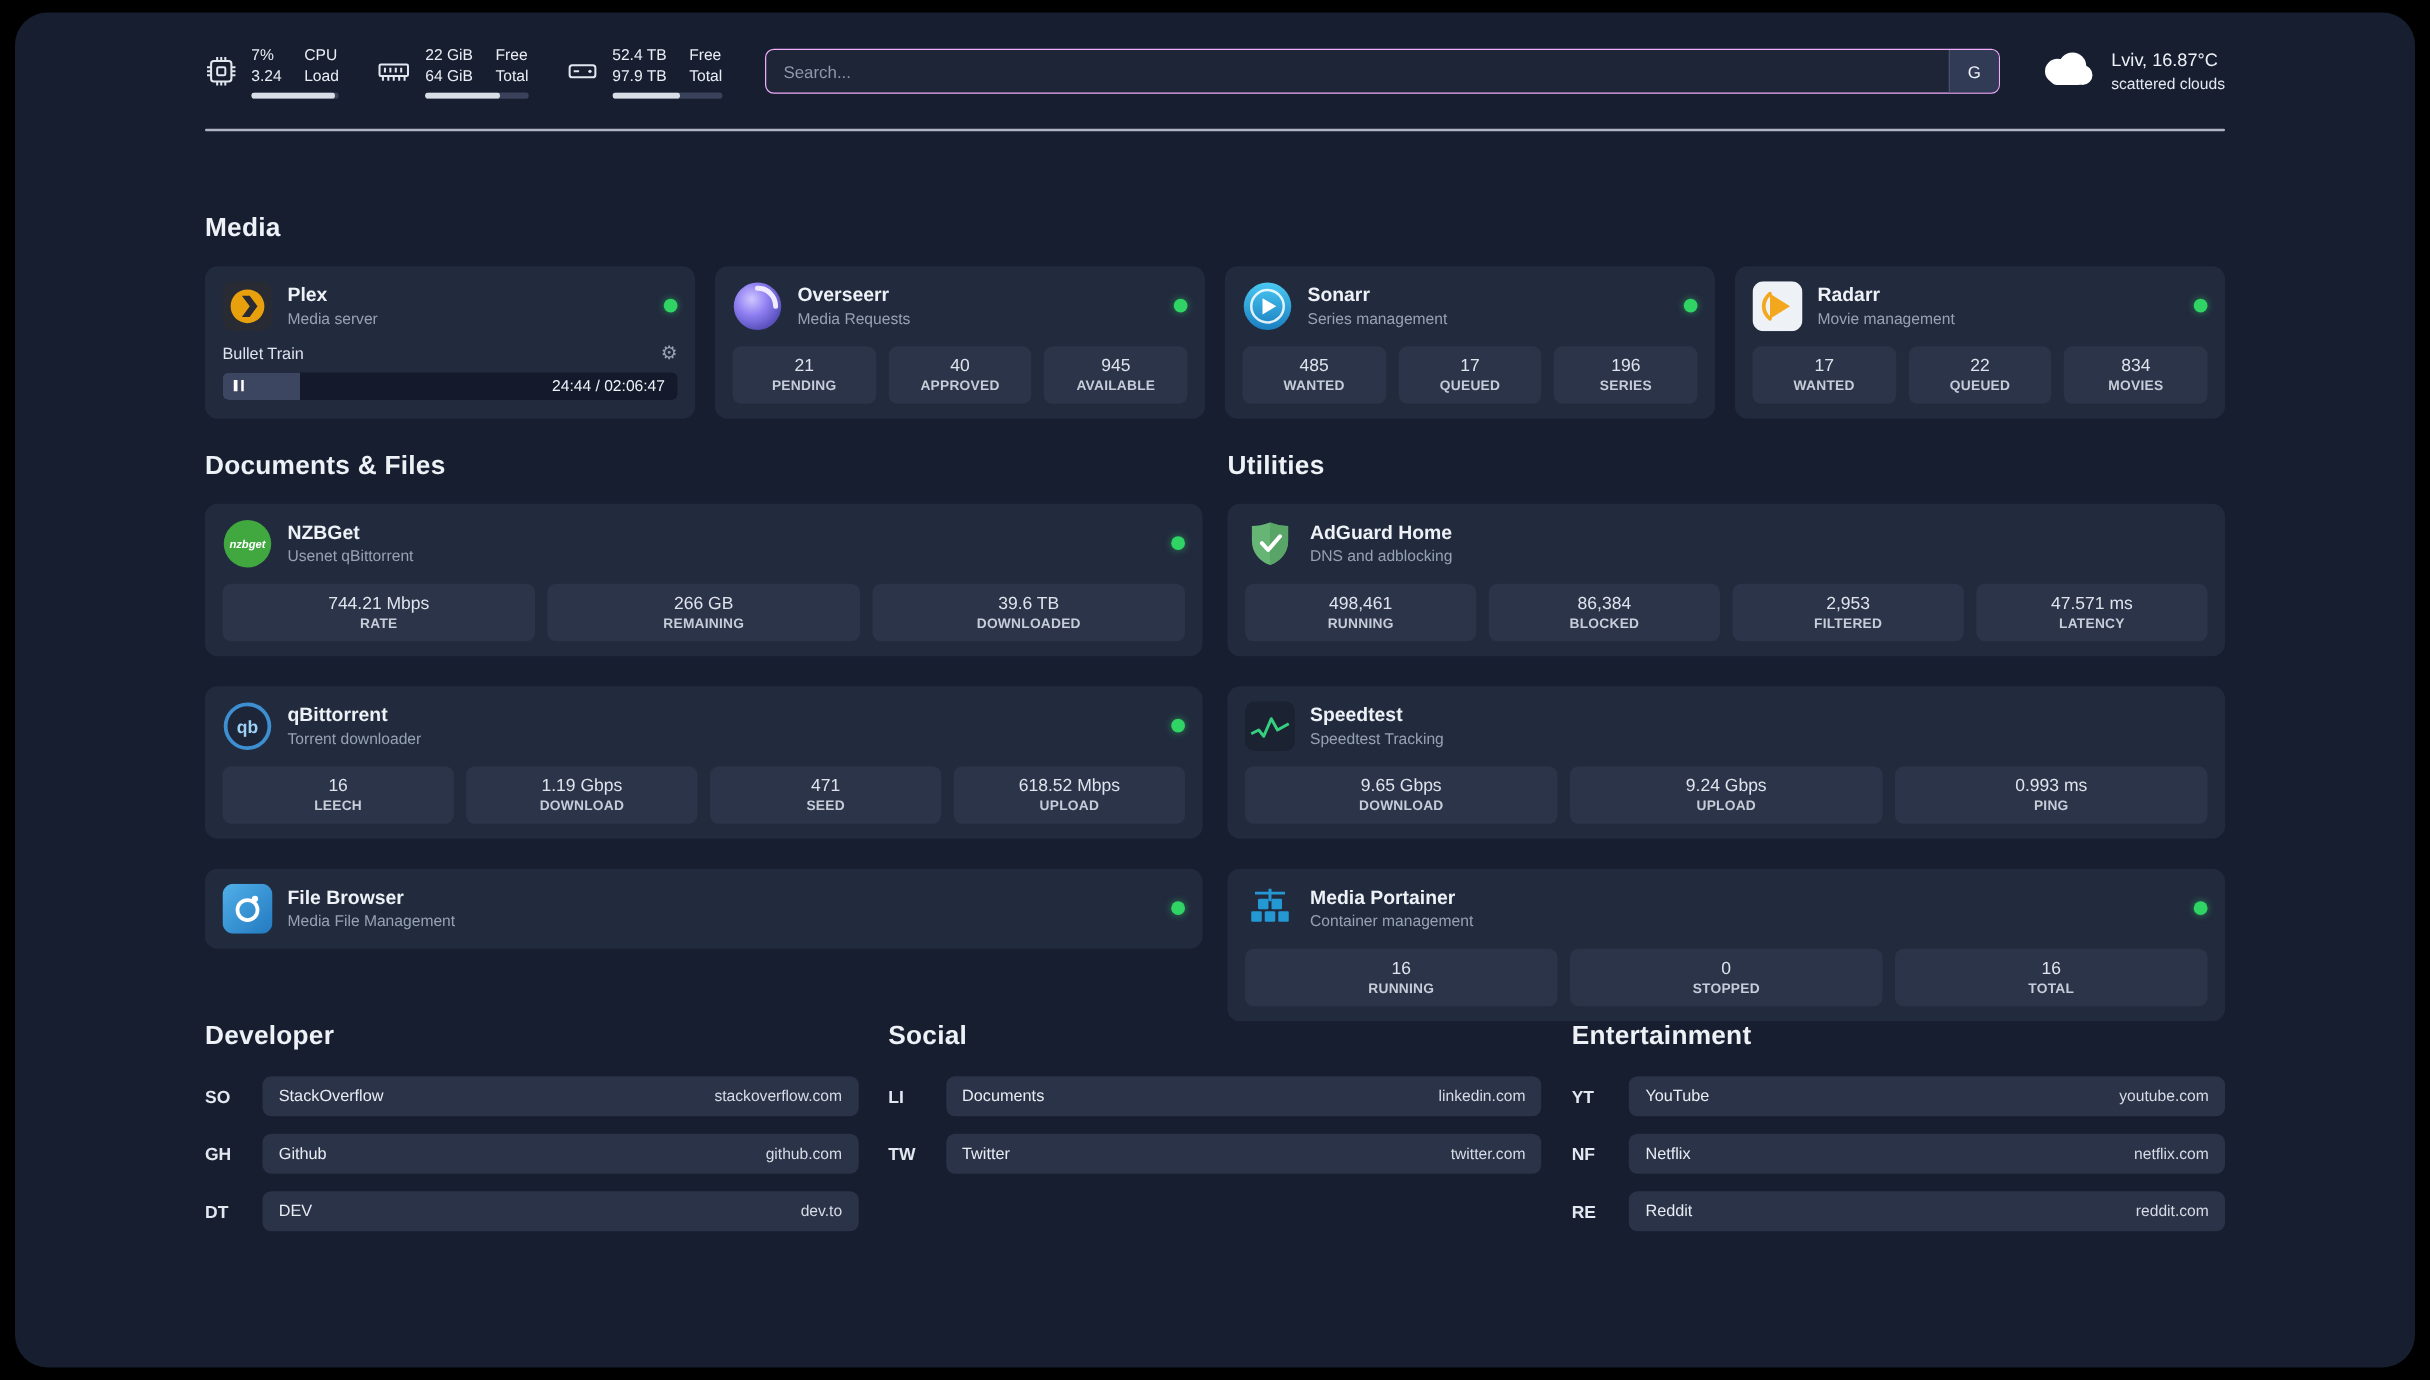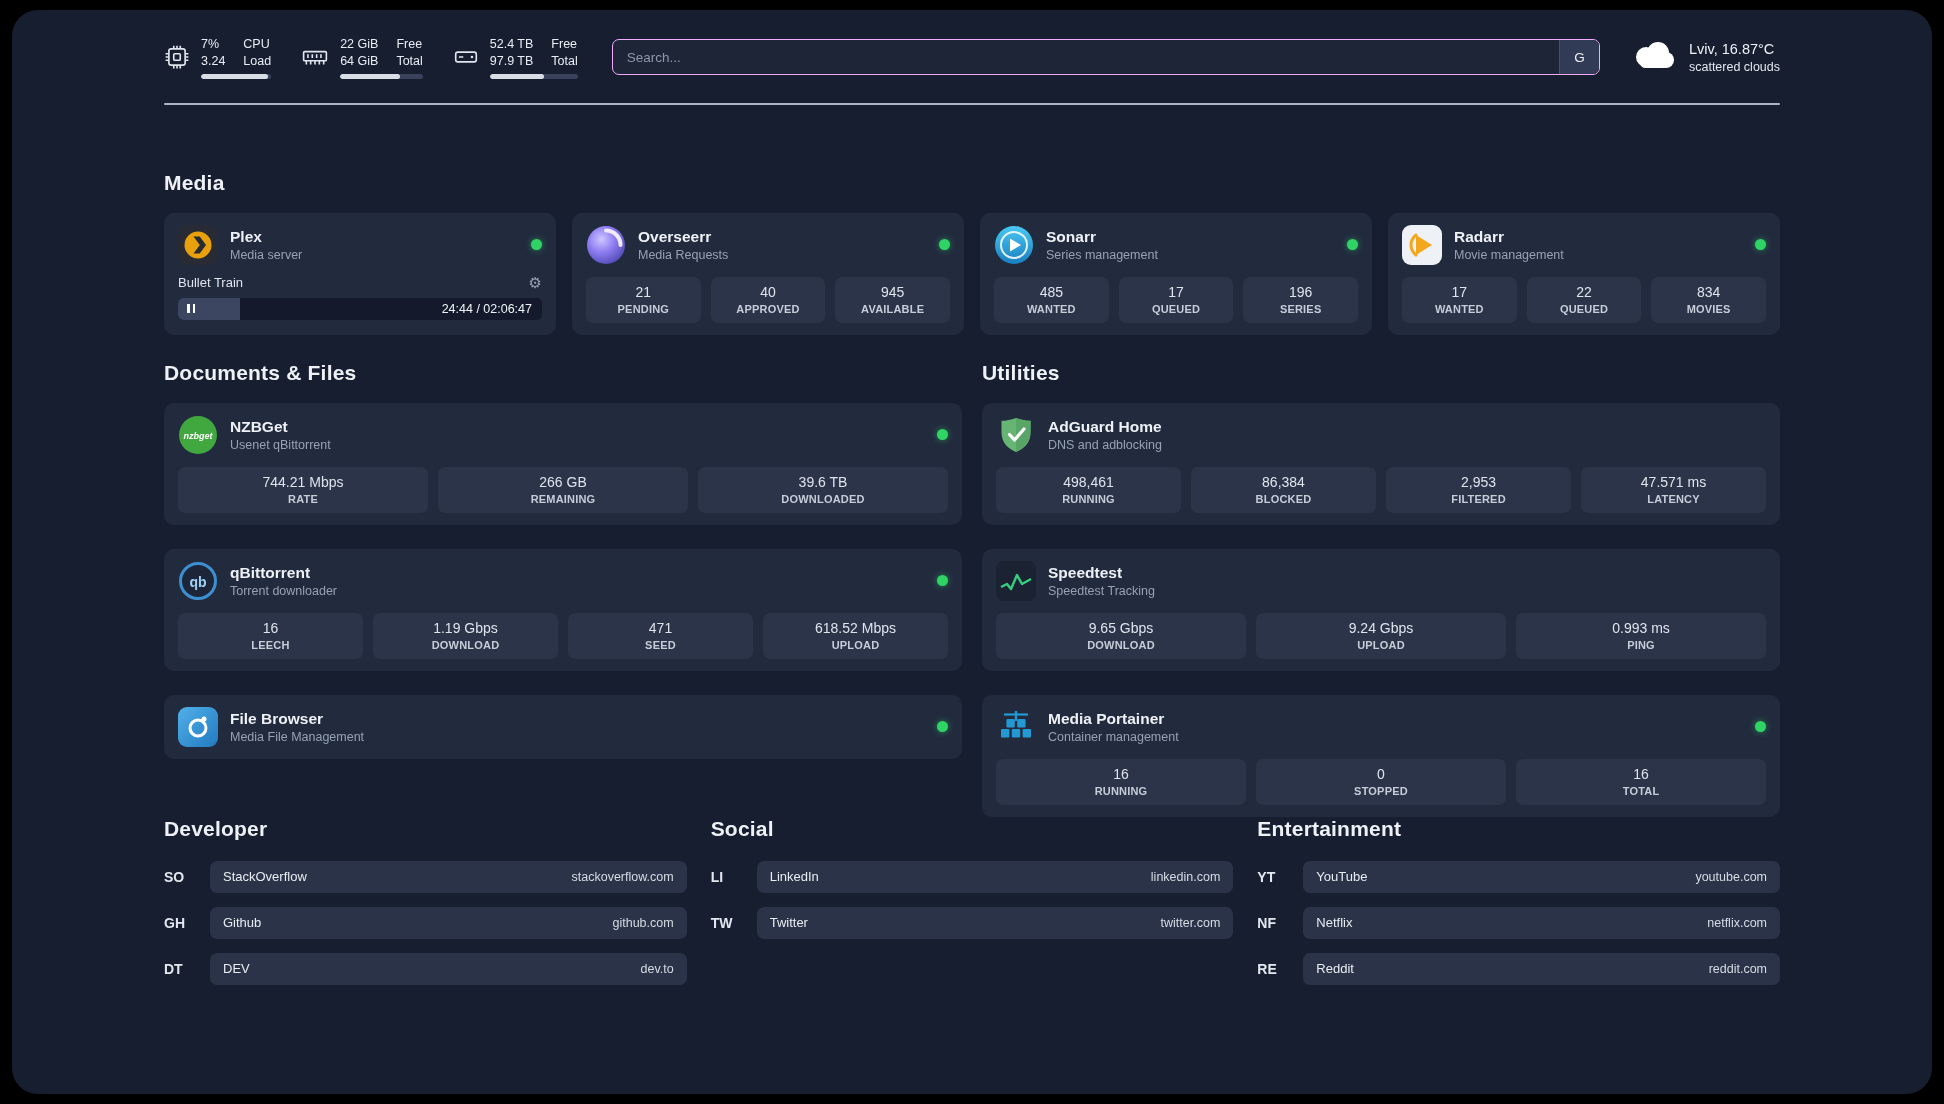--- a/index.html
+++ b/index.html
@@ -546,21 +546,21 @@
         </div>
       </div>
     </section>
 
     <section>
       <h2 class="sec">Social</h2>
       <div class="bm-rows">
         <div class="bm-row">
           <span class="bm-abbr">LI</span>
           <a class="bm-pill">
-                <span class="bm-name">LinkedIn</span>
+                <span class="bm-name">Documents</span>
                 <span class="bm-url">linkedin.com</span>
               </a>
         </div>
         <div class="bm-row">
           <span class="bm-abbr">TW</span>
           <a class="bm-pill">
                 <span class="bm-name">Twitter</span>
                 <span class="bm-url">twitter.com</span>
               </a>
         </div>

